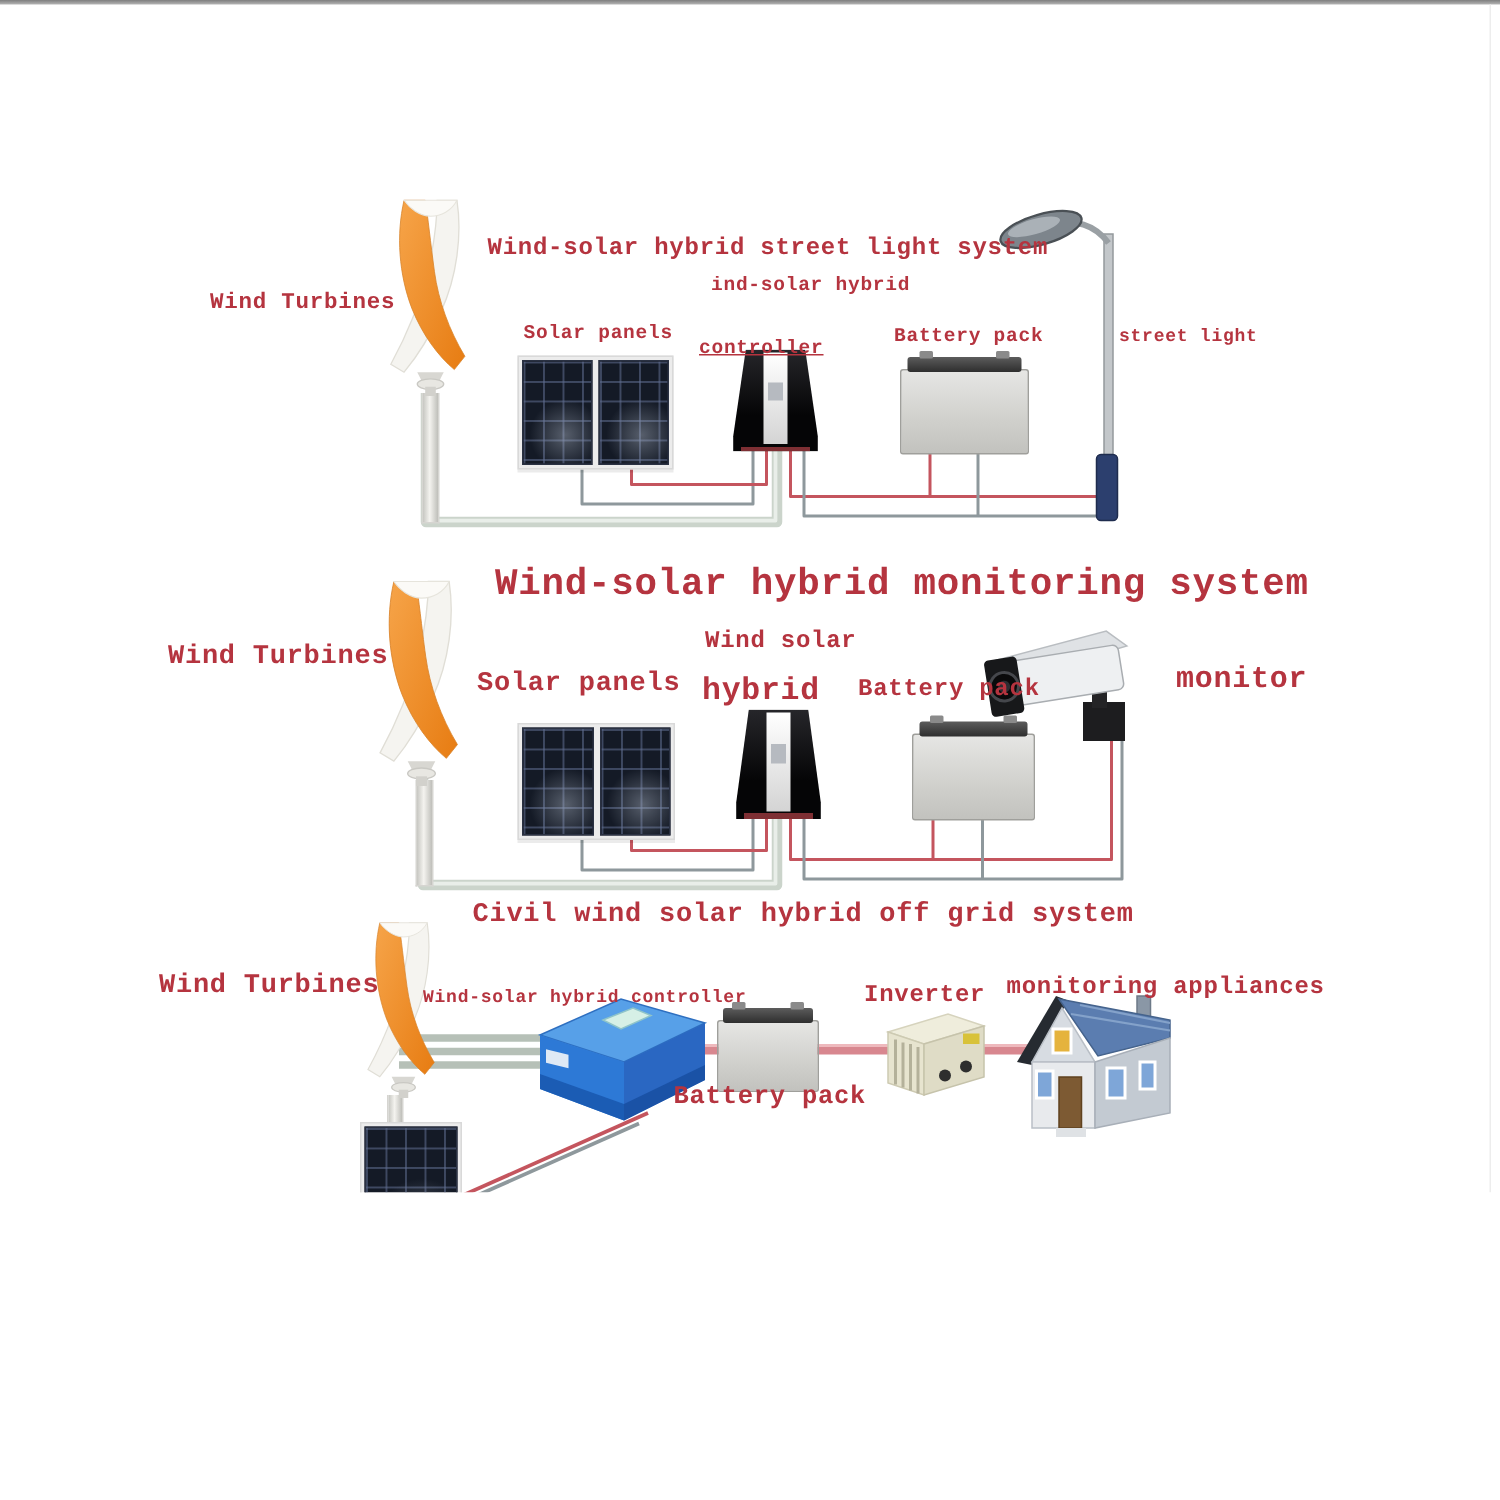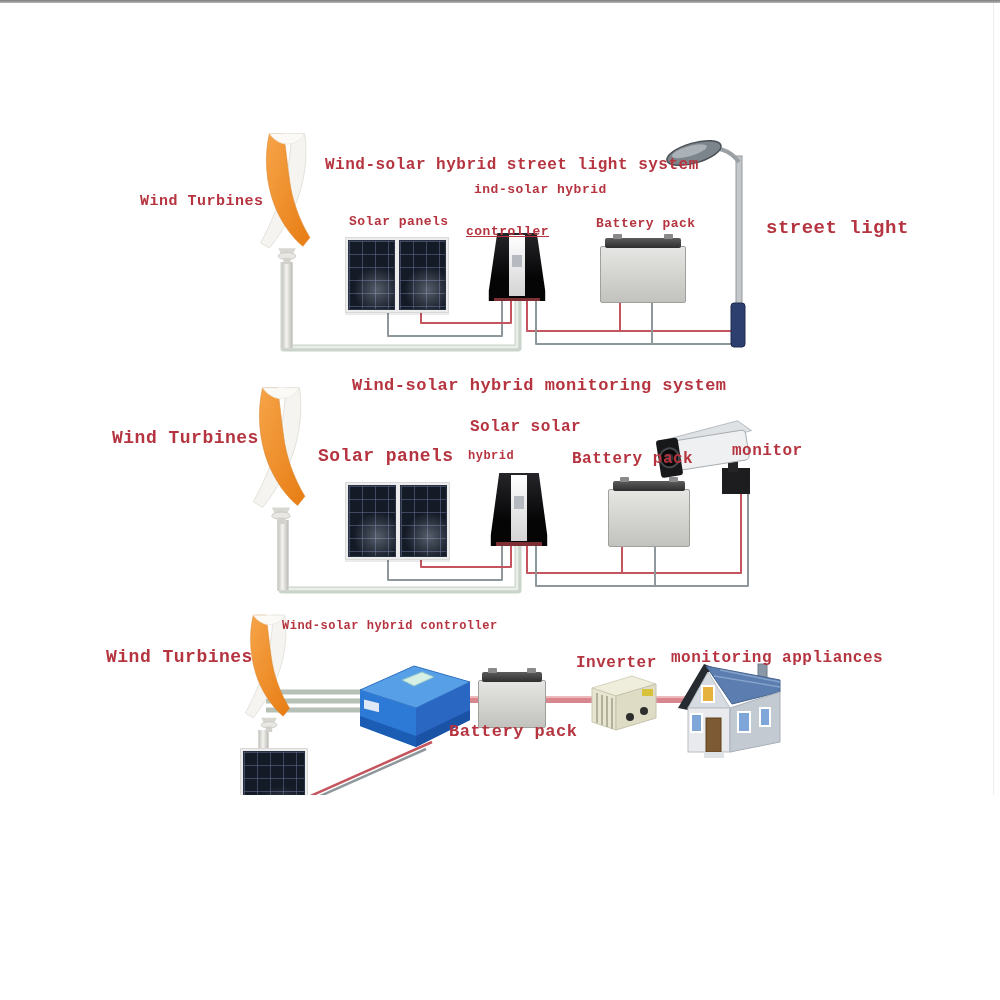--- a/index.html
+++ b/index.html
@@ -115,21 +115,21 @@
       <polyline class="wire w-pink-hi" points="468,697 690,697"></polyline>
     </g>
   </svg>
 
   <div class="lbl" style="left:325px;top:156px;font-size:16px;">Wind-solar hybrid street light system</div>
   <div class="lbl" style="left:140px;top:193px;font-size:15px;">Wind Turbines</div>
   <div class="lbl" style="left:349px;top:215px;font-size:13px;">Solar panels</div>
   <div class="lbl" style="left:474px;top:183px;font-size:13px;">ind-solar hybrid</div>
   <div class="lbl" style="left:466px;top:225px;font-size:13px;text-decoration:underline;">controller</div>
   <div class="lbl" style="left:596px;top:217px;font-size:13px;">Battery pack</div>
-  <div class="lbl" style="left:746px;top:218px;font-size:19px;margin-left:20px;">street light</div>
+  <div class="lbl" style="left:746px;top:218px;font-size:12px;">street light</div>
 
   <svg class="turbine" style="left:250px;top:130px;" width="74" height="134" viewBox="0 0 80 152">
     <path d="M60,4 C64,30 60,62 48,88 C40,106 30,122 20,134 L10,128 C22,106 32,82 38,58 C43,36 45,16 45,4 Z" fill="#f5f4f0" stroke="#e0ded6" stroke-width="1"></path>
     <path d="M20,4 C14,30 16,60 26,86 C34,106 46,122 58,132 L66,122 C54,102 46,80 43,58 C40,36 38,16 36,4 Z" fill="url(#tg)" stroke="#d8832a" stroke-width=".6"></path>
     <path d="M20,4 L60,4 C56,12 48,16 40,16 C32,16 24,10 20,4 Z" fill="#fbfaf7" stroke="#e6e4dc" stroke-width=".8"></path>
     <path d="M30,134 L50,134 L46,142 L34,142 Z" fill="#d8d7d2"></path>
     <ellipse cx="40" cy="143" rx="10" ry="4" fill="#e8e7e2" stroke="#c9c8c3"></ellipse>
     <rect x="36" y="145" width="8" height="7" fill="#d2d1cc"></rect>
   </svg>
   <div class="pole" style="left:281px;top:262px;width:10px;height:86px;"></div>
@@ -150,27 +150,27 @@
   <svg class="dev-svg" style="left:660px;top:136px;" width="100" height="212" viewBox="0 0 100 212">
     <rect x="76" y="20" width="6" height="190" fill="#c3c7ca" stroke="#94999c" stroke-width="1"></rect>
     <path d="M79,26 C70,14 56,9 42,15" fill="none" stroke="#9aa0a4" stroke-width="4"></path>
     <g transform="rotate(-16 34 17)">
       <ellipse cx="34" cy="17" rx="28" ry="10" fill="#7d858c" stroke="#4a5055" stroke-width="1.5"></ellipse>
       <ellipse cx="30" cy="14" rx="18" ry="5" fill="#aab1b7"></ellipse>
     </g>
     <rect class="f-base" x="71" y="167" width="14" height="44" rx="3" stroke="#1f2c4e"></rect>
   </svg>
 
-  <div class="lbl" style="left:330px;top:376px;font-size:17px;margin-left:22px;">Wind-solar hybrid monitoring system</div>
+  <div class="lbl" style="left:330px;top:376px;font-size:25px;">Wind-solar hybrid monitoring system</div>
   <div class="lbl" style="left:112px;top:428px;font-size:18px;">Wind Turbines</div>
   <div class="lbl" style="left:318px;top:446px;font-size:18px;">Solar panels</div>
-  <div class="lbl" style="left:470px;top:418px;font-size:16px;">Solar solar</div>
-  <div class="lbl" style="left:468px;top:450px;font-size:12px;font-family:Liberation Mono, monospace;">hybrid</div>
+  <div class="lbl" style="left:470px;top:418px;font-size:16px;">Wind solar</div>
+  <div class="lbl" style="left:468px;top:450px;font-size:21px;font-family:Liberation Mono, monospace;">hybrid</div>
   <div class="lbl" style="left:572px;top:450px;font-size:16px;">Battery pack</div>
-  <div class="lbl" style="left:732px;top:442px;font-size:16px;">monitor</div>
+  <div class="lbl" style="left:784px;top:442px;font-size:20px;">monitor</div>
 
   <svg class="turbine" style="left:243px;top:384px;" width="76" height="140" viewBox="0 0 80 152">
     <path d="M60,4 C64,30 60,62 48,88 C40,106 30,122 20,134 L10,128 C22,106 32,82 38,58 C43,36 45,16 45,4 Z" fill="#f5f4f0" stroke="#e0ded6" stroke-width="1"></path>
     <path d="M20,4 C14,30 16,60 26,86 C34,106 46,122 58,132 L66,122 C54,102 46,80 43,58 C40,36 38,16 36,4 Z" fill="url(#tg)" stroke="#d8832a" stroke-width=".6"></path>
     <path d="M20,4 L60,4 C56,12 48,16 40,16 C32,16 24,10 20,4 Z" fill="#fbfaf7" stroke="#e6e4dc" stroke-width=".8"></path>
     <path d="M30,134 L50,134 L46,142 L34,142 Z" fill="#d8d7d2"></path>
     <ellipse cx="40" cy="143" rx="10" ry="4" fill="#e8e7e2" stroke="#c9c8c3"></ellipse>
     <rect x="36" y="145" width="8" height="7" fill="#d2d1cc"></rect>
   </svg>
   <div class="pole" style="left:277px;top:520px;width:10px;height:70px;"></div>
@@ -193,22 +193,23 @@
     <rect x="72" y="42" width="10" height="12" fill="#242426"></rect>
     <g transform="rotate(-9 50 34)">
       <path d="M8,16 L86,8 L98,20 L20,30 Z" fill="#dfe2e5" stroke="#b9bdc1" stroke-width="1"></path>
       <rect x="16" y="18" width="76" height="30" rx="4" fill="#eef0f2" stroke="#a9adb1" stroke-width="1"></rect>
       <rect x="2" y="15" width="22" height="38" rx="3" fill="#17181a"></rect>
       <circle cx="13" cy="34" r="9.5" fill="#0a0a0b" stroke="#45474c" stroke-width="2"></circle>
       <circle cx="13" cy="34" r="4" fill="#2b2d32"></circle>
     </g>
   </svg>
 
+  <div class="lbl" style="left:315px;top:600px;font-size:18px;">Civil wind solar hybrid off grid system</div>
   <div class="lbl" style="left:106px;top:647px;font-size:18px;">Wind Turbines</div>
-  <div class="lbl" style="left:282px;top:620px;font-size:12px;">Wind-solar hybrid controller</div>
+  <div class="lbl" style="left:282px;top:659px;font-size:12px;">Wind-solar hybrid controller</div>
   <div class="lbl" style="left:449px;top:722px;font-size:17px;">Battery pack</div>
   <div class="lbl" style="left:576px;top:654px;font-size:16px;text-align:center;">Inverter</div>
   <div class="lbl" style="left:671px;top:649px;font-size:16px;">monitoring appliances</div>
   <div class="lbl" style="left:204px;top:847px;font-size:18px;">Solar panels</div>
 
   <svg class="turbine" style="left:236px;top:612px;" width="66" height="120" viewBox="0 0 80 152">
     <path d="M60,4 C64,30 60,62 48,88 C40,106 30,122 20,134 L10,128 C22,106 32,82 38,58 C43,36 45,16 45,4 Z" fill="#f5f4f0" stroke="#e0ded6" stroke-width="1"></path>
     <path d="M20,4 C14,30 16,60 26,86 C34,106 46,122 58,132 L66,122 C54,102 46,80 43,58 C40,36 38,16 36,4 Z" fill="url(#tg)" stroke="#d8832a" stroke-width=".6"></path>
     <path d="M20,4 L60,4 C56,12 48,16 40,16 C32,16 24,10 20,4 Z" fill="#fbfaf7" stroke="#e6e4dc" stroke-width=".8"></path>
     <path d="M30,134 L50,134 L46,142 L34,142 Z" fill="#d8d7d2"></path>

